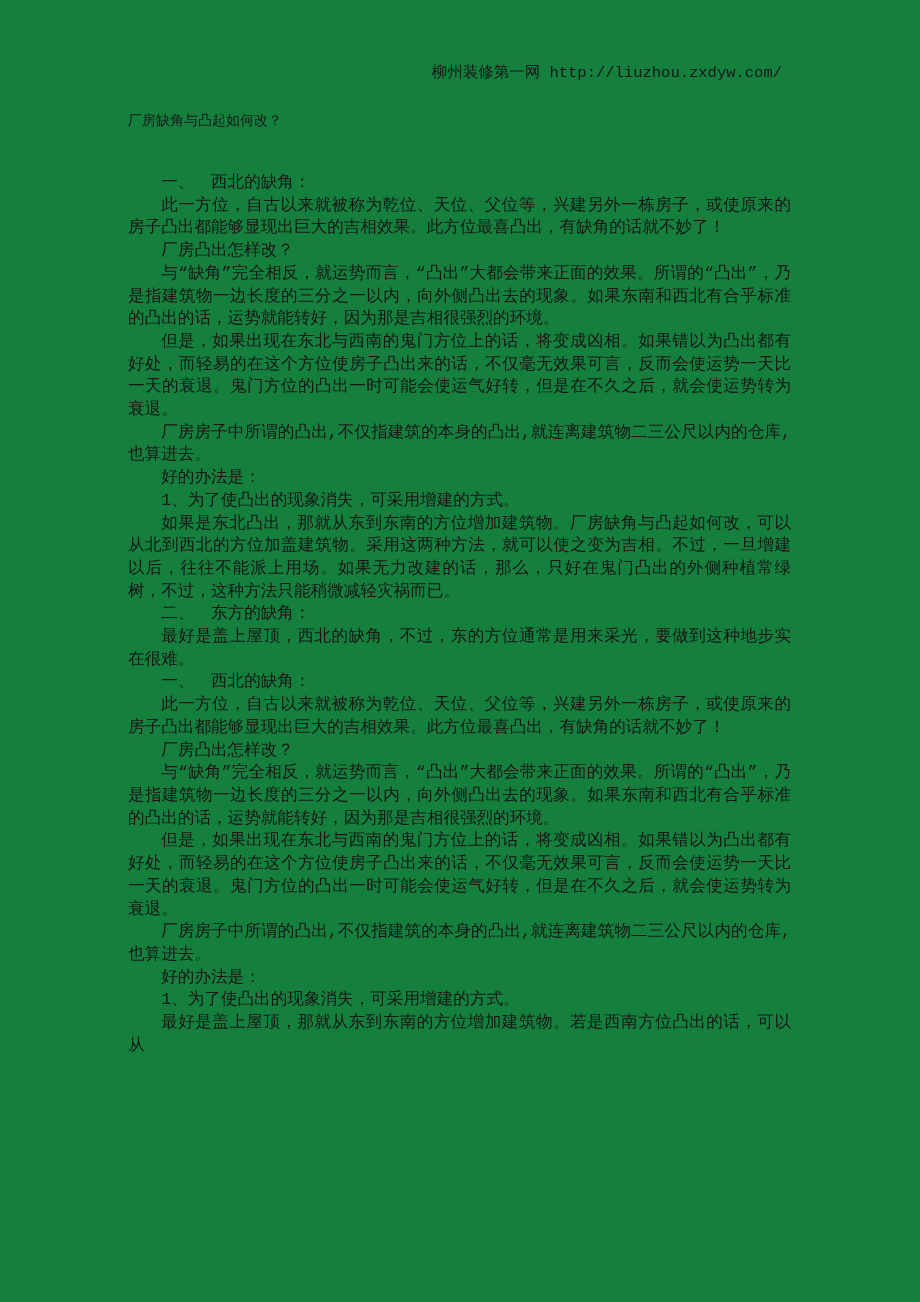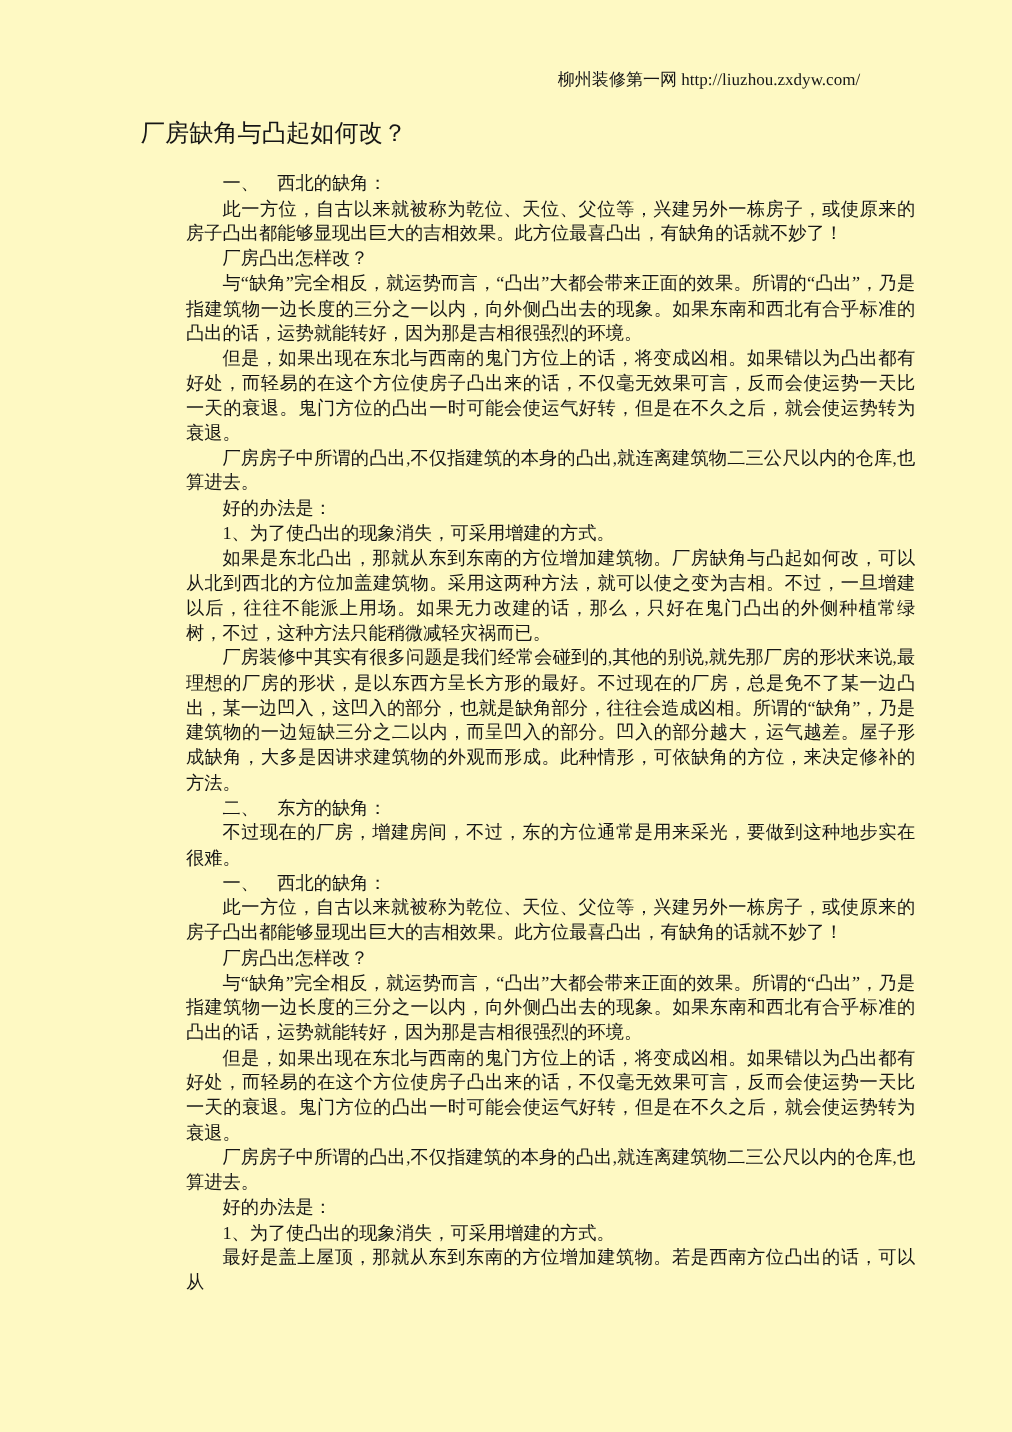--- a/index.html
+++ b/index.html
@@ -4,51 +4,50 @@
 <style>
   html, body {
     margin: 0;
     padding: 0;
     background: #ffffff;
   }
   .page {
     position: relative;
     width: 920px;
     height: 1302px;
-    background: #fef9c3;
+    background: #15803d;
     overflow: hidden;
-    font-family: Liberation Serif, serif;
+    font-family: Liberation Mono, monospace;
     color: #161616;
   }
   .site-header {
     position: absolute;
     top: 63px;
     left: 0;
     right: 138px;
     text-align: right;
     font-size: 15.5px;
     line-height: 20px;
     white-space: nowrap;
   }
   .doc-title {
     position: absolute;
     top: 110px;
     left: 128px;
     margin: 0;
-    font-size: 22px;
+    font-size: 14px;
     font-weight: normal;
     line-height: 22.7px;
   }
   .doc-content {
     position: absolute;
-    top: 156px;
+    top: 172px;
     left: 128px;
     width: 663px;
     text-align: justify;
-    margin-left: 41px;
   }
   .doc-content p {
     margin: 0;
     padding: 0;
     text-indent: 2em;
     font-size: 16.6px;
     line-height: 22.7px;
   }
 </style>
 </head>
@@ -62,23 +61,22 @@
   <div class="doc-content">
     <p>一、　西北的缺角：</p>
     <p>此一方位，自古以来就被称为乾位、天位、父位等，兴建另外一栋房子，或使原来的房子凸出都能够显现出巨大的吉相效果。此方位最喜凸出，有缺角的话就不妙了！</p>
     <p>厂房凸出怎样改？</p>
     <p>与“缺角”完全相反，就运势而言，“凸出”大都会带来正面的效果。所谓的“凸出”，乃是指建筑物一边长度的三分之一以内，向外侧凸出去的现象。如果东南和西北有合乎标准的凸出的话，运势就能转好，因为那是吉相很强烈的环境。</p>
     <p>但是，如果出现在东北与西南的鬼门方位上的话，将变成凶相。如果错以为凸出都有好处，而轻易的在这个方位使房子凸出来的话，不仅毫无效果可言，反而会使运势一天比一天的衰退。鬼门方位的凸出一时可能会使运气好转，但是在不久之后，就会使运势转为衰退。</p>
     <p>厂房房子中所谓的凸出,不仅指建筑的本身的凸出,就连离建筑物二三公尺以内的仓库,也算进去。</p>
     <p>好的办法是：</p>
     <p>1、为了使凸出的现象消失，可采用增建的方式。</p>
     <p>如果是东北凸出，那就从东到东南的方位增加建筑物。厂房缺角与凸起如何改，可以从北到西北的方位加盖建筑物。采用这两种方法，就可以使之变为吉相。不过，一旦增建以后，往往不能派上用场。如果无力改建的话，那么，只好在鬼门凸出的外侧种植常绿树，不过，这种方法只能稍微减轻灾祸而已。</p>
-    <p>厂房装修中其实有很多问题是我们经常会碰到的,其他的别说,就先那厂房的形状来说,最理想的厂房的形状，是以东西方呈长方形的最好。不过现在的厂房，总是免不了某一边凸出，某一边凹入，这凹入的部分，也就是缺角部分，往往会造成凶相。所谓的“缺角”，乃是建筑物的一边短缺三分之二以内，而呈凹入的部分。凹入的部分越大，运气越差。屋子形成缺角，大多是因讲求建筑物的外观而形成。此种情形，可依缺角的方位，来决定修补的方法。</p>
     <p>二、　东方的缺角：</p>
-    <p>不过现在的厂房，增建房间，不过，东的方位通常是用来采光，要做到这种地步实在很难。</p>
+    <p>最好是盖上屋顶，西北的缺角，不过，东的方位通常是用来采光，要做到这种地步实在很难。</p>
     <p>一、　西北的缺角：</p>
     <p>此一方位，自古以来就被称为乾位、天位、父位等，兴建另外一栋房子，或使原来的房子凸出都能够显现出巨大的吉相效果。此方位最喜凸出，有缺角的话就不妙了！</p>
     <p>厂房凸出怎样改？</p>
     <p>与“缺角”完全相反，就运势而言，“凸出”大都会带来正面的效果。所谓的“凸出”，乃是指建筑物一边长度的三分之一以内，向外侧凸出去的现象。如果东南和西北有合乎标准的凸出的话，运势就能转好，因为那是吉相很强烈的环境。</p>
     <p>但是，如果出现在东北与西南的鬼门方位上的话，将变成凶相。如果错以为凸出都有好处，而轻易的在这个方位使房子凸出来的话，不仅毫无效果可言，反而会使运势一天比一天的衰退。鬼门方位的凸出一时可能会使运气好转，但是在不久之后，就会使运势转为衰退。</p>
     <p>厂房房子中所谓的凸出,不仅指建筑的本身的凸出,就连离建筑物二三公尺以内的仓库,也算进去。</p>
     <p>好的办法是：</p>
     <p>1、为了使凸出的现象消失，可采用增建的方式。</p>
     <p>最好是盖上屋顶，那就从东到东南的方位增加建筑物。若是西南方位凸出的话，可以从</p>
   </div>

